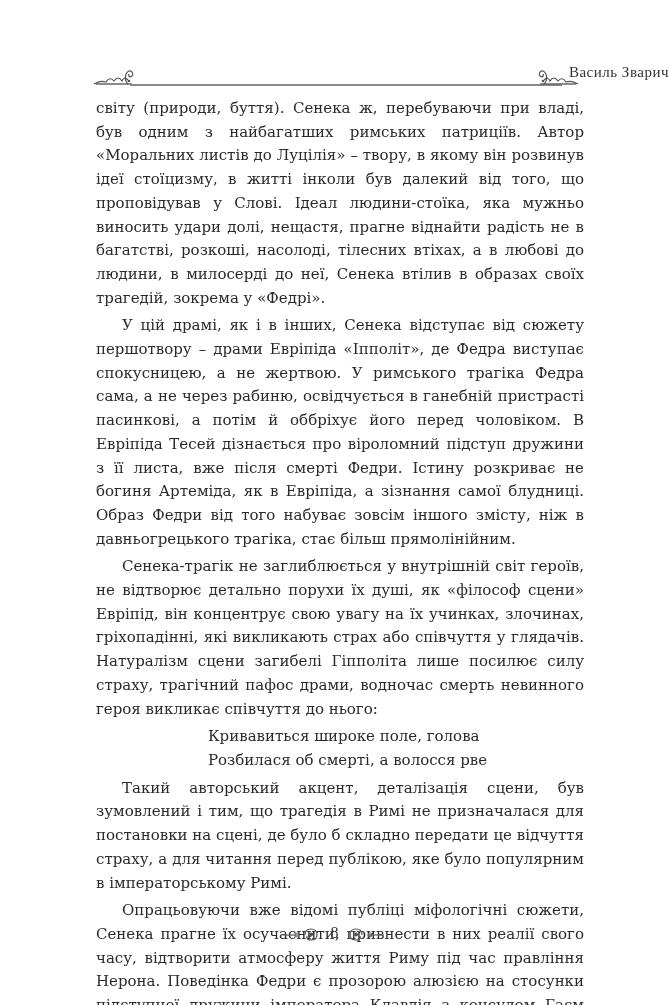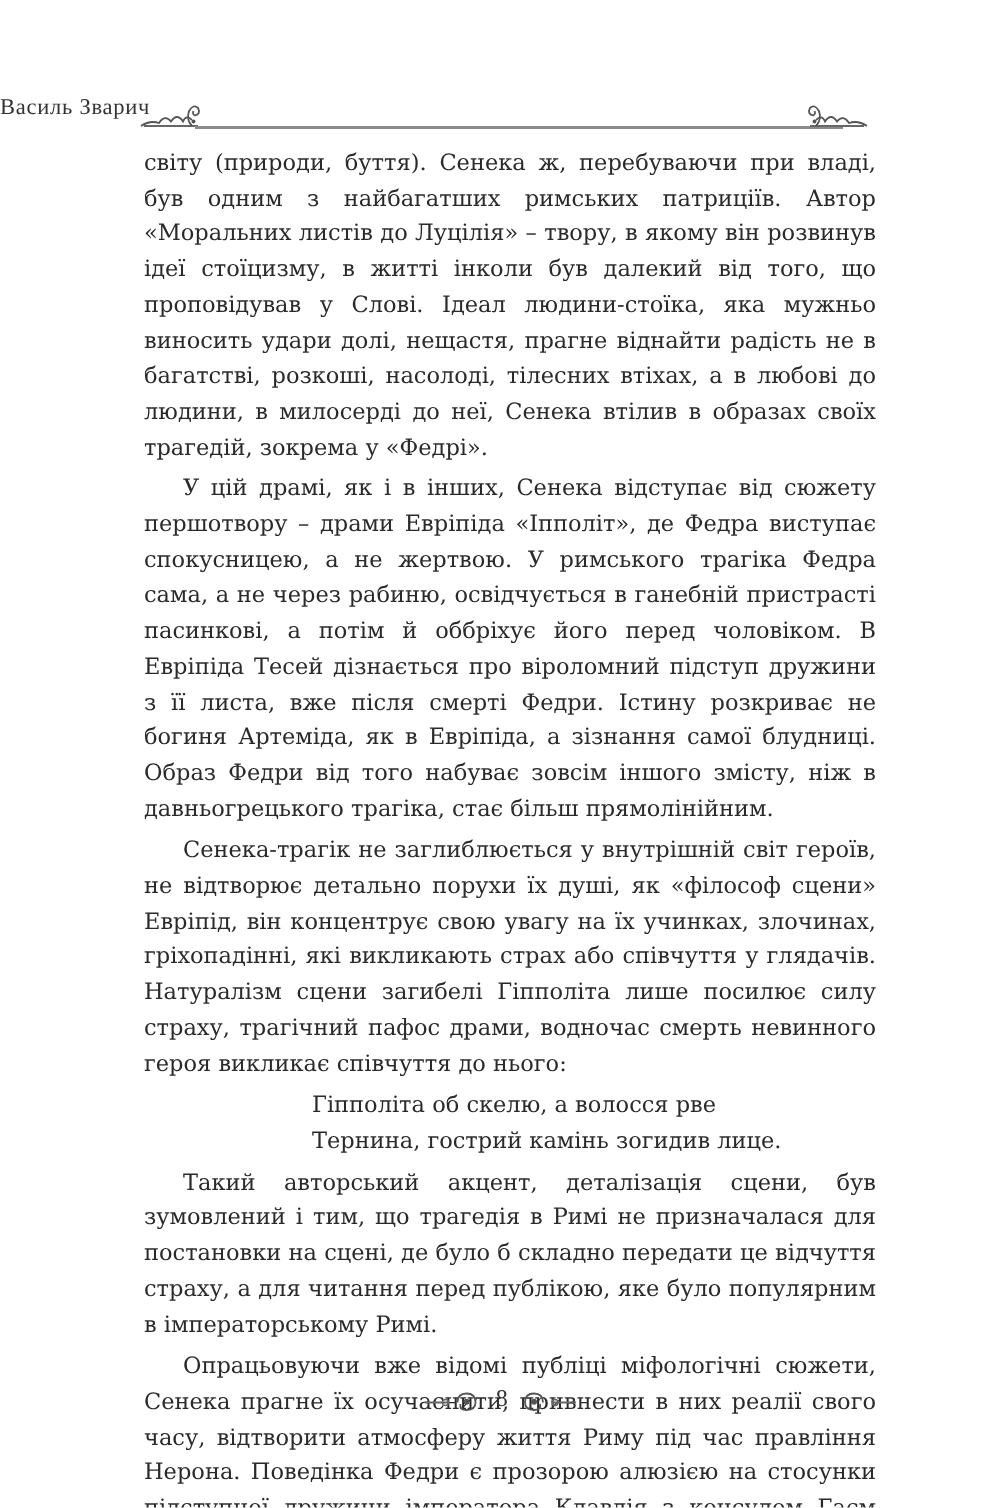--- a/index.html
+++ b/index.html
@@ -7,21 +7,21 @@
     width: 669px; height: 1005px; background: #ffffff;
     position: relative; overflow: hidden;
     color: #2a2a2a;
     font-family: "DejaVu Serif", "Liberation Serif", serif;
   }
   .header {
     position: absolute; left: 0; top: 0; width: 669px; height: 100px;
   }
   .header-title {
     position: absolute; left: 0; width: 669px; top: 64px;
-    text-align: left; font-family: "Liberation Serif", serif;
+    text-align: right; font-family: "Liberation Serif", serif;
     font-size: 15px; letter-spacing: 0.5px; color: #333;
   }
   .header-rule {
     position: absolute; left: 130px; width: 432px; top: 84px; height: 1.5px;
     background: #8a8a8a;
   }
   .orn { position: absolute; }
   .orn-left { left: 92px; top: 66px; }
   .orn-right { left: 538px; top: 66px; }
   .content {
@@ -66,22 +66,22 @@
       <circle cx="37" cy="15" r="1.3" fill="#555"></circle>
     </g>
   </svg>
 </div>
 
 <div class="content">
   <p class="cont">світу (природи, буття). Сенека ж, перебуваючи при владі, був одним з найбагатших римських патриціїв. Автор «Моральних листів до Луцілія» – твору, в якому він розвинув ідеї стоїцизму, в житті інколи був далекий від того, що проповідував у Слові. Ідеал людини-стоїка, яка мужньо виносить удари долі, нещастя, прагне віднайти радість не в багатстві, розкоші, насолоді, тілес­них втіхах, а в любові до людини, в милосерді до неї, Сенека вті­лив в образах своїх трагедій, зокрема у «Федрі».</p>
   <p>У цій драмі, як і в інших, Сенека відступає від сюжету першо­твору – драми Евріпіда «Іпполіт», де Федра виступає спокусни­цею, а не жертвою. У римського трагіка Федра сама, а не через рабиню, освідчується в ганебній пристрасті пасинкові, а потім й оббріхує його перед чоловіком. В Евріпіда Тесей дізнається про віроломний підступ дружини з її листа, вже після смерті Федри. Істину розкриває не богиня Артеміда, як в Евріпіда, а зізна­ння самої блудниці. Образ Федри від того набуває зовсім іншого змісту, ніж в давньогрецького трагіка, стає більш прямолінійним.</p>
   <p>Сенека-трагік не заглиблюється у внутрішній світ героїв, не відтворює детально порухи їх душі, як «філософ сцени» Евріпід, він концентрує свою увагу на їх учинках, злочинах, гріхопадінні, які викликають страх або співчуття у глядачів. Натуралізм сцени загибелі Гіпполіта лише посилює силу страху, трагічний пафос драми, водночас смерть невинного героя викликає співчуття до нього:</p>
   <div class="verse">
-    <div>Гіпполіта об скелю, а волосся рве</div>
-    <div>Тернина, гострий камінь зогидив лице.</div>
+    <div>Кривавиться широке поле, голова</div>
+    <div>Розбилася об смерті, а волосся рве</div>
   </div>
   <p>Такий авторський акцент, деталізація сцени, був зумовлений і тим, що трагедія в Римі не призначалася для постановки на сцені, де було б складно передати це відчуття страху, а для читання перед публікою, яке було популярним в імператорському Римі.</p>
   <p>Опрацьовуючи вже відомі публіці міфологічні сюжети, Сенека прагне їх осучаснити, привнести в них реалії свого часу, відтво­рити атмосферу життя Риму під час правління Нерона. Поведінка Федри є прозорою алюзією на стосунки підступної дружини імпе­ратора Клавдія з консулом Гаєм Сілієм. У піснях хору – своєрідних</p>
 </div>
 
 <div class="footer">
   <svg class="f-orn-left" width="40" height="16" viewBox="0 0 40 16">
     <path d="M0 9 L16 9" stroke="#666" stroke-width="1.3"></path>
     <circle cx="14" cy="9" r="2" fill="none" stroke="#666" stroke-width="1"></circle>
     <path d="M22 9 Q22 3 28 3 Q34 3 34 9 Q34 14 28 14 Q23 14 24 10" fill="none" stroke="#555" stroke-width="1.2"></path>

